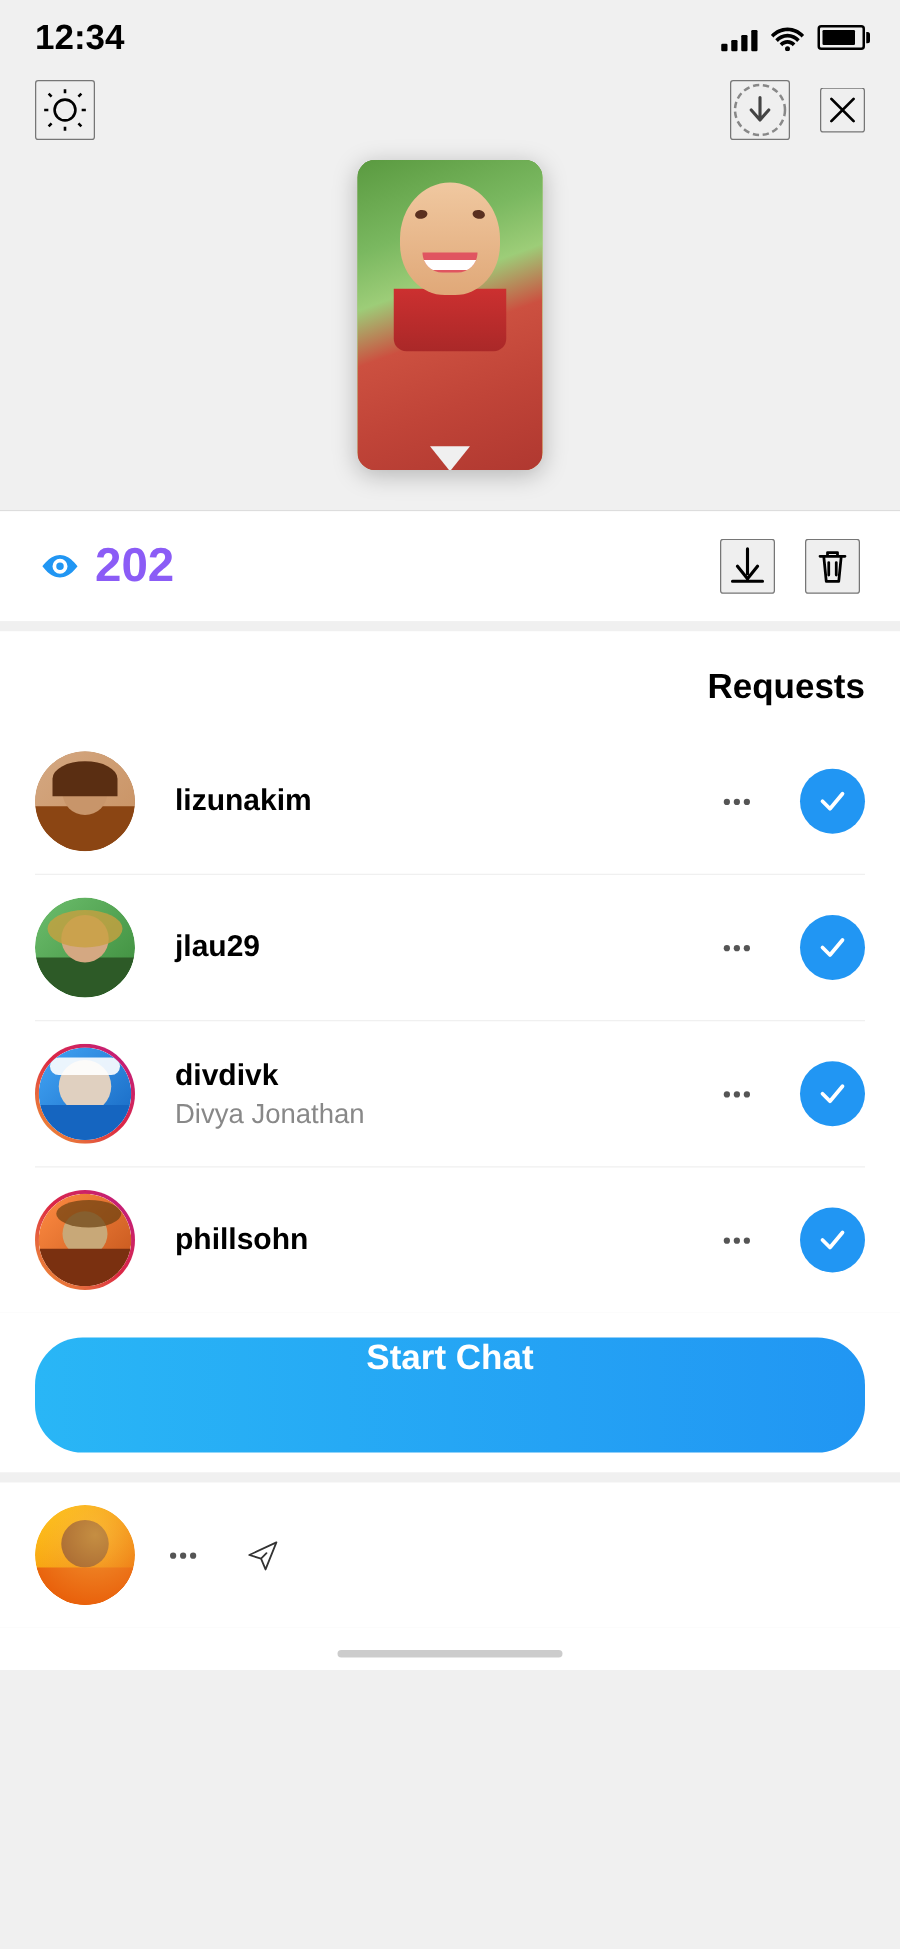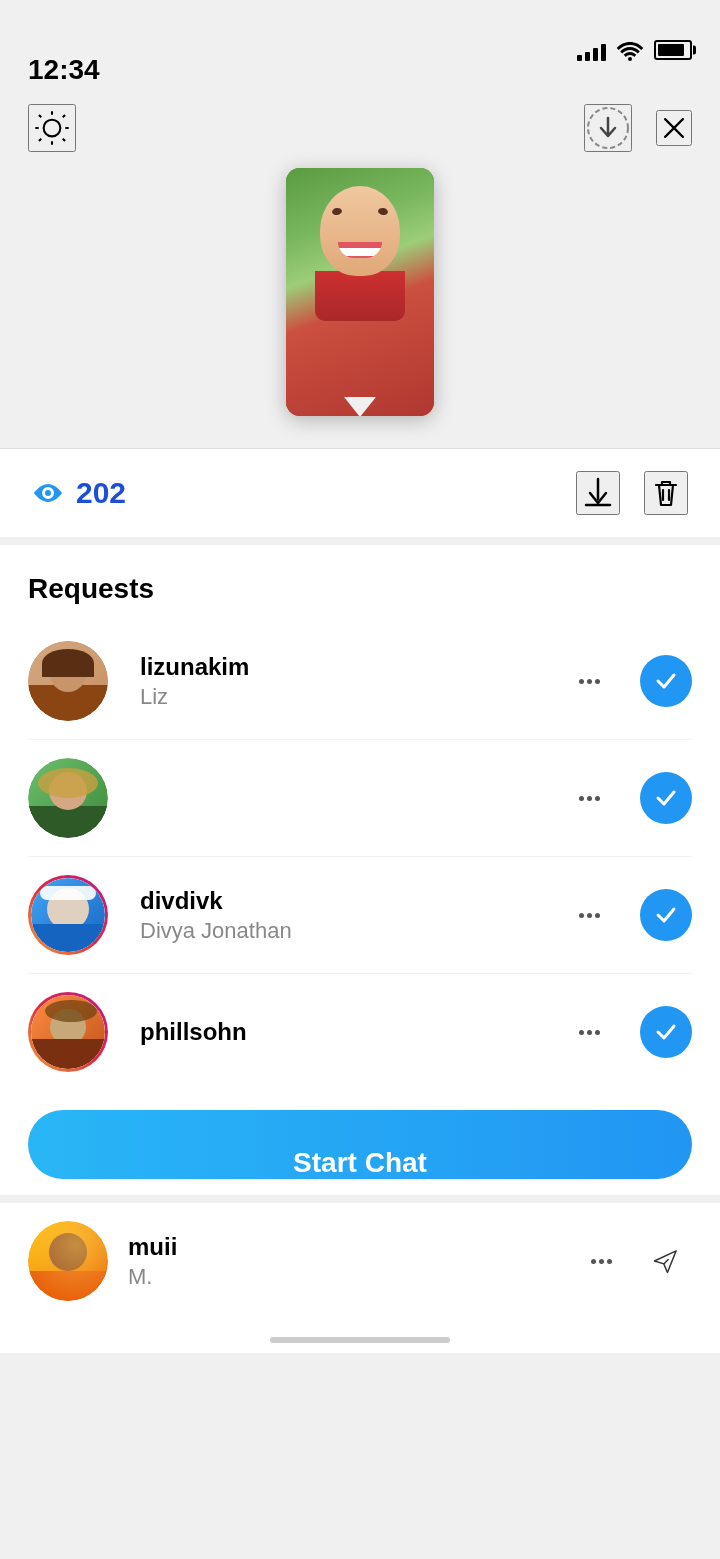--- a/index.html
+++ b/index.html
@@ -17,21 +17,20 @@
       display: flex;
       justify-content: space-between;
       align-items: center;
       padding: 14px 28px 8px;
       background: #f0f0f0;
     }
     .status-time {
       font-size: 28px;
       font-weight: 700;
       color: #000;
-      margin-top: 40px;
     }
     .status-icons {
       display: flex;
       align-items: center;
       gap: 10px;
     }
     .signal-bars {
       display: flex;
       align-items: flex-end;
       gap: 3px;
@@ -219,23 +218,23 @@
       align-items: center;
       padding: 22px 32px;
       background: #fff;
     }
     .views-count {
       display: flex;
       align-items: center;
       gap: 12px;
     }
     .count-num {
-      font-size: 30px;
+      font-size: 38px;
       font-weight: 600;
-      color: #1d4ed8;
+      color: #8b5cf6;
     }
     .stats-actions {
       display: flex;
       gap: 24px;
       align-items: center;
     }
     .stats-action-btn {
       width: 44px;
       height: 44px;
       display: flex;
@@ -251,20 +250,21 @@
     }
     .section {
       background: #fff;
       padding: 0 28px;
     }
     .section-title {
       font-size: 28px;
       font-weight: 700;
       color: #000;
       padding: 28px 0 18px;
+      text-align: right;
     }
 
     
     .request-item {
       display: flex;
       align-items: center;
       padding: 18px 0;
       border-bottom: 1px solid #f0f0f0;
       gap: 32px;
     }
@@ -336,25 +336,25 @@
       height: 26px;
     }
 
     
     .start-chat-wrap {
       background: #fff;
       padding: 20px 28px 16px;
     }
     .start-chat-btn {
       width: 100%;
-      height: 69px;
+      height: 92px;
       border-radius: 38px;
       background: linear-gradient(90deg, #29b6f6, #2196F3);
       display: flex;
-      align-items: flex-end;
+      align-items: flex-start;
       justify-content: center;
       cursor: pointer;
       border: none;
     }
     .start-chat-label {
       color: #fff;
       font-size: 28px;
       font-weight: 600;
     }
     .start-chat-hint {
@@ -504,21 +504,20 @@
 
         <div style="width:100%;height:100%;background:linear-gradient(135deg,#d4a882,#c89060);border-radius:50%;overflow:hidden;position:relative;">
           <div style="position:absolute;bottom:0;left:0;right:0;height:45%;background:#8B4513;border-radius:0 0 40px 40px;"></div>
           <div style="position:absolute;top:15px;left:50%;transform:translateX(-50%);width:36px;height:36px;background:#c8956a;border-radius:50%;"></div>
           <div style="position:absolute;top:8px;left:14px;width:52px;height:28px;background:#5a2e12;border-radius:50% 50% 0 0;"></div>
         </div>
       </div>
     </div>
     <div class="user-info">
       <div class="user-handle">lizunakim</div>
-      <div class="user-name">Liz</div>
     </div>
     <div class="more-btn">
       <div class="more-dot"></div>
       <div class="more-dot"></div>
       <div class="more-dot"></div>
     </div>
     <div class="check-btn">
       <svg viewBox="0 0 26 26" fill="none">
         <path d="M5 13l6 6L21 7" stroke="#fff" stroke-width="3" stroke-linecap="round" stroke-linejoin="round"></path>
       </svg>
@@ -527,20 +526,21 @@
 
   <div class="request-item">
     <div class="avatar-wrap">
       <div class="avatar-img" style="background:linear-gradient(135deg,#6dbe6d,#3a8a3a);border-radius:50%;overflow:hidden;position:relative;width:100%;height:100%;">
         <div style="position:absolute;bottom:0;left:0;right:0;height:40%;background:#2d5a27;border-radius:0 0 40px 40px;"></div>
         <div style="position:absolute;top:14px;left:50%;transform:translateX(-50%);width:38px;height:38px;background:#d4a882;border-radius:50%;"></div>
         <div style="position:absolute;top:10px;left:10px;width:60px;height:30px;background:#c8a040;border-radius:50%;opacity:0.8;"></div>
       </div>
     </div>
     <div class="user-info">
+      <div class="user-handle">jlau29</div>
     </div>
     <div class="more-btn">
       <div class="more-dot"></div>
       <div class="more-dot"></div>
       <div class="more-dot"></div>
     </div>
     <div class="check-btn">
       <svg viewBox="0 0 26 26" fill="none">
         <path d="M5 13l6 6L21 7" stroke="#fff" stroke-width="3" stroke-linecap="round" stroke-linejoin="round"></path>
       </svg>
@@ -607,24 +607,20 @@
 <div class="viewers-section">
 
   <div class="viewer-item">
     <div class="avatar-wrap">
       <div class="avatar-img" style="background:linear-gradient(135deg,#ffc107,#e65100);border-radius:50%;overflow:hidden;position:relative;width:100%;height:100%;">
         <div style="position:absolute;top:12px;left:50%;transform:translateX(-50%);width:38px;height:38px;background:#8B4020;border-radius:50%;"></div>
         <div style="position:absolute;bottom:0;left:0;right:0;height:38%;background:#e65100;border-radius:0 0 40px 40px;"></div>
         <div style="position:absolute;inset:0;background:radial-gradient(circle at 60% 30%,rgba(255,220,100,0.5),transparent);"></div>
       </div>
     </div>
-    <div class="user-info">
-      <div class="user-handle">muii</div>
-      <div class="user-name">M.</div>
-    </div>
     <div class="more-btn">
       <div class="more-dot"></div>
       <div class="more-dot"></div>
       <div class="more-dot"></div>
     </div>
     <div class="check-btn" style="background:transparent;border:none;width:52px;height:52px;display:flex;align-items:center;justify-content:center;">
       <svg width="36" height="36" viewBox="0 0 36 36">
         <path d="M32 4L2 18l13 4 5 12 12-30zM15 22l6-6" fill="none" stroke="#333" stroke-width="2" stroke-linecap="round" stroke-linejoin="round"></path>
       </svg>
     </div>

